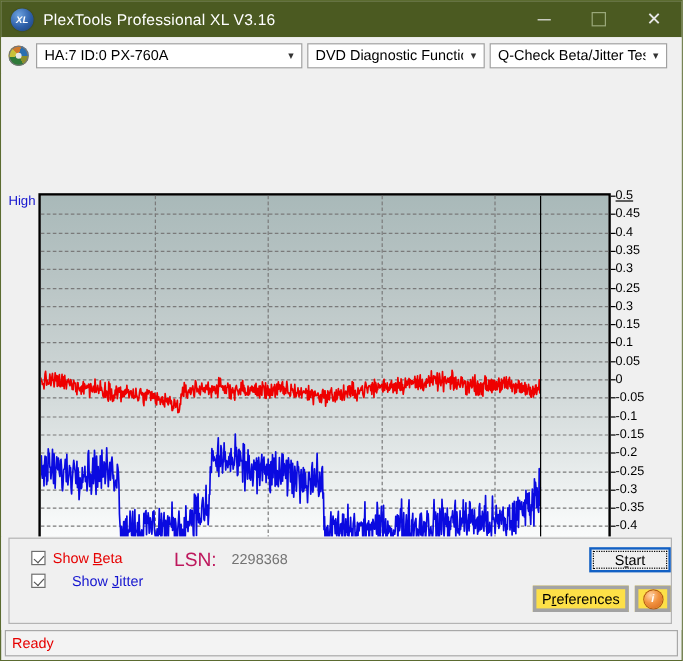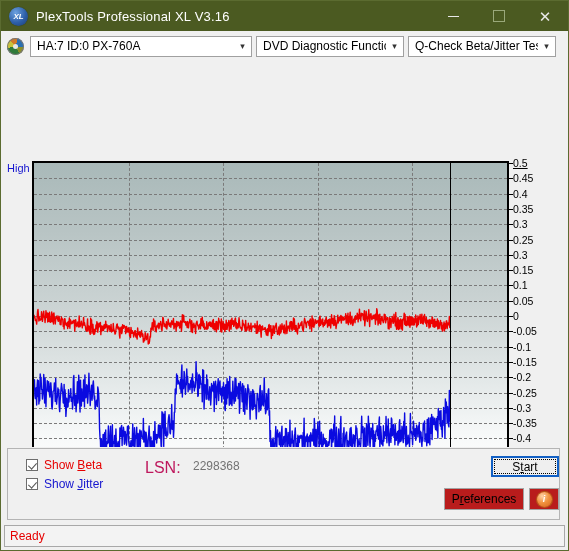--- a/index.html
+++ b/index.html
@@ -123,37 +123,37 @@
   }
   .xtickmark{position:absolute;top:410px;width:0;height:4px;border-left:1px solid #000;}
   
   .ctrlgroup{
     position:absolute;left:6px;top:1px;width:553px;height:72px;
     border:1px solid #b4b4b4;background:#f0f0f0;box-sizing:border-box;
   }
   .bottomarea{flex:0 0 auto;height:78px;position:relative;background:#f0f0f0;}
   .cb-row{position:absolute;display:flex;align-items:center;}
   .cb-beta{left:18px;top:9px;}
-  .cb-jit{left:18px;top:28px;}
+  .cb-jit{left:18px;top:28px;gap:16px;}
   .cbox{
     width:12px;height:12px;border:1px solid #6d6d6d;background:#fff;
     box-sizing:border-box;margin-right:6px;position:relative;flex:0 0 auto;
   }
   .cbox:after{
     content:"";position:absolute;left:3px;top:1px;width:4px;height:7px;
     border:solid #555;border-width:0 1.6px 1.6px 0;transform:rotate(42deg);
   }
   .cb-label{font-size:12px;white-space:nowrap;}
   .cb-label u{text-decoration:underline;}
   .red-txt{color:#e60000;}
   .blue-txt{color:#1515cf;}
   .lsn-label{position:absolute;left:137px;top:10px;font-size:16px;color:#be185d;}
   .lsn-value{position:absolute;left:185px;top:10px;font-size:12px;color:#737373;}
   .btn{
-    position:absolute;border:1px solid #a3a3a3;background:#b91c1c;
+    position:absolute;border:3px solid #a3a3a3;background:#fde047;
     font-size:12px;display:flex;align-items:center;justify-content:center;
     box-sizing:border-box;color:#000;
   }
   .btn u{text-decoration:underline;}
   .btn-start{
     left:483px;top:7px;width:68px;height:21px;
     border:2px solid #1260c4;background:#efefef;
   }
   .btn-start .inner{
     position:absolute;left:1px;top:1px;right:1px;bottom:1px;

